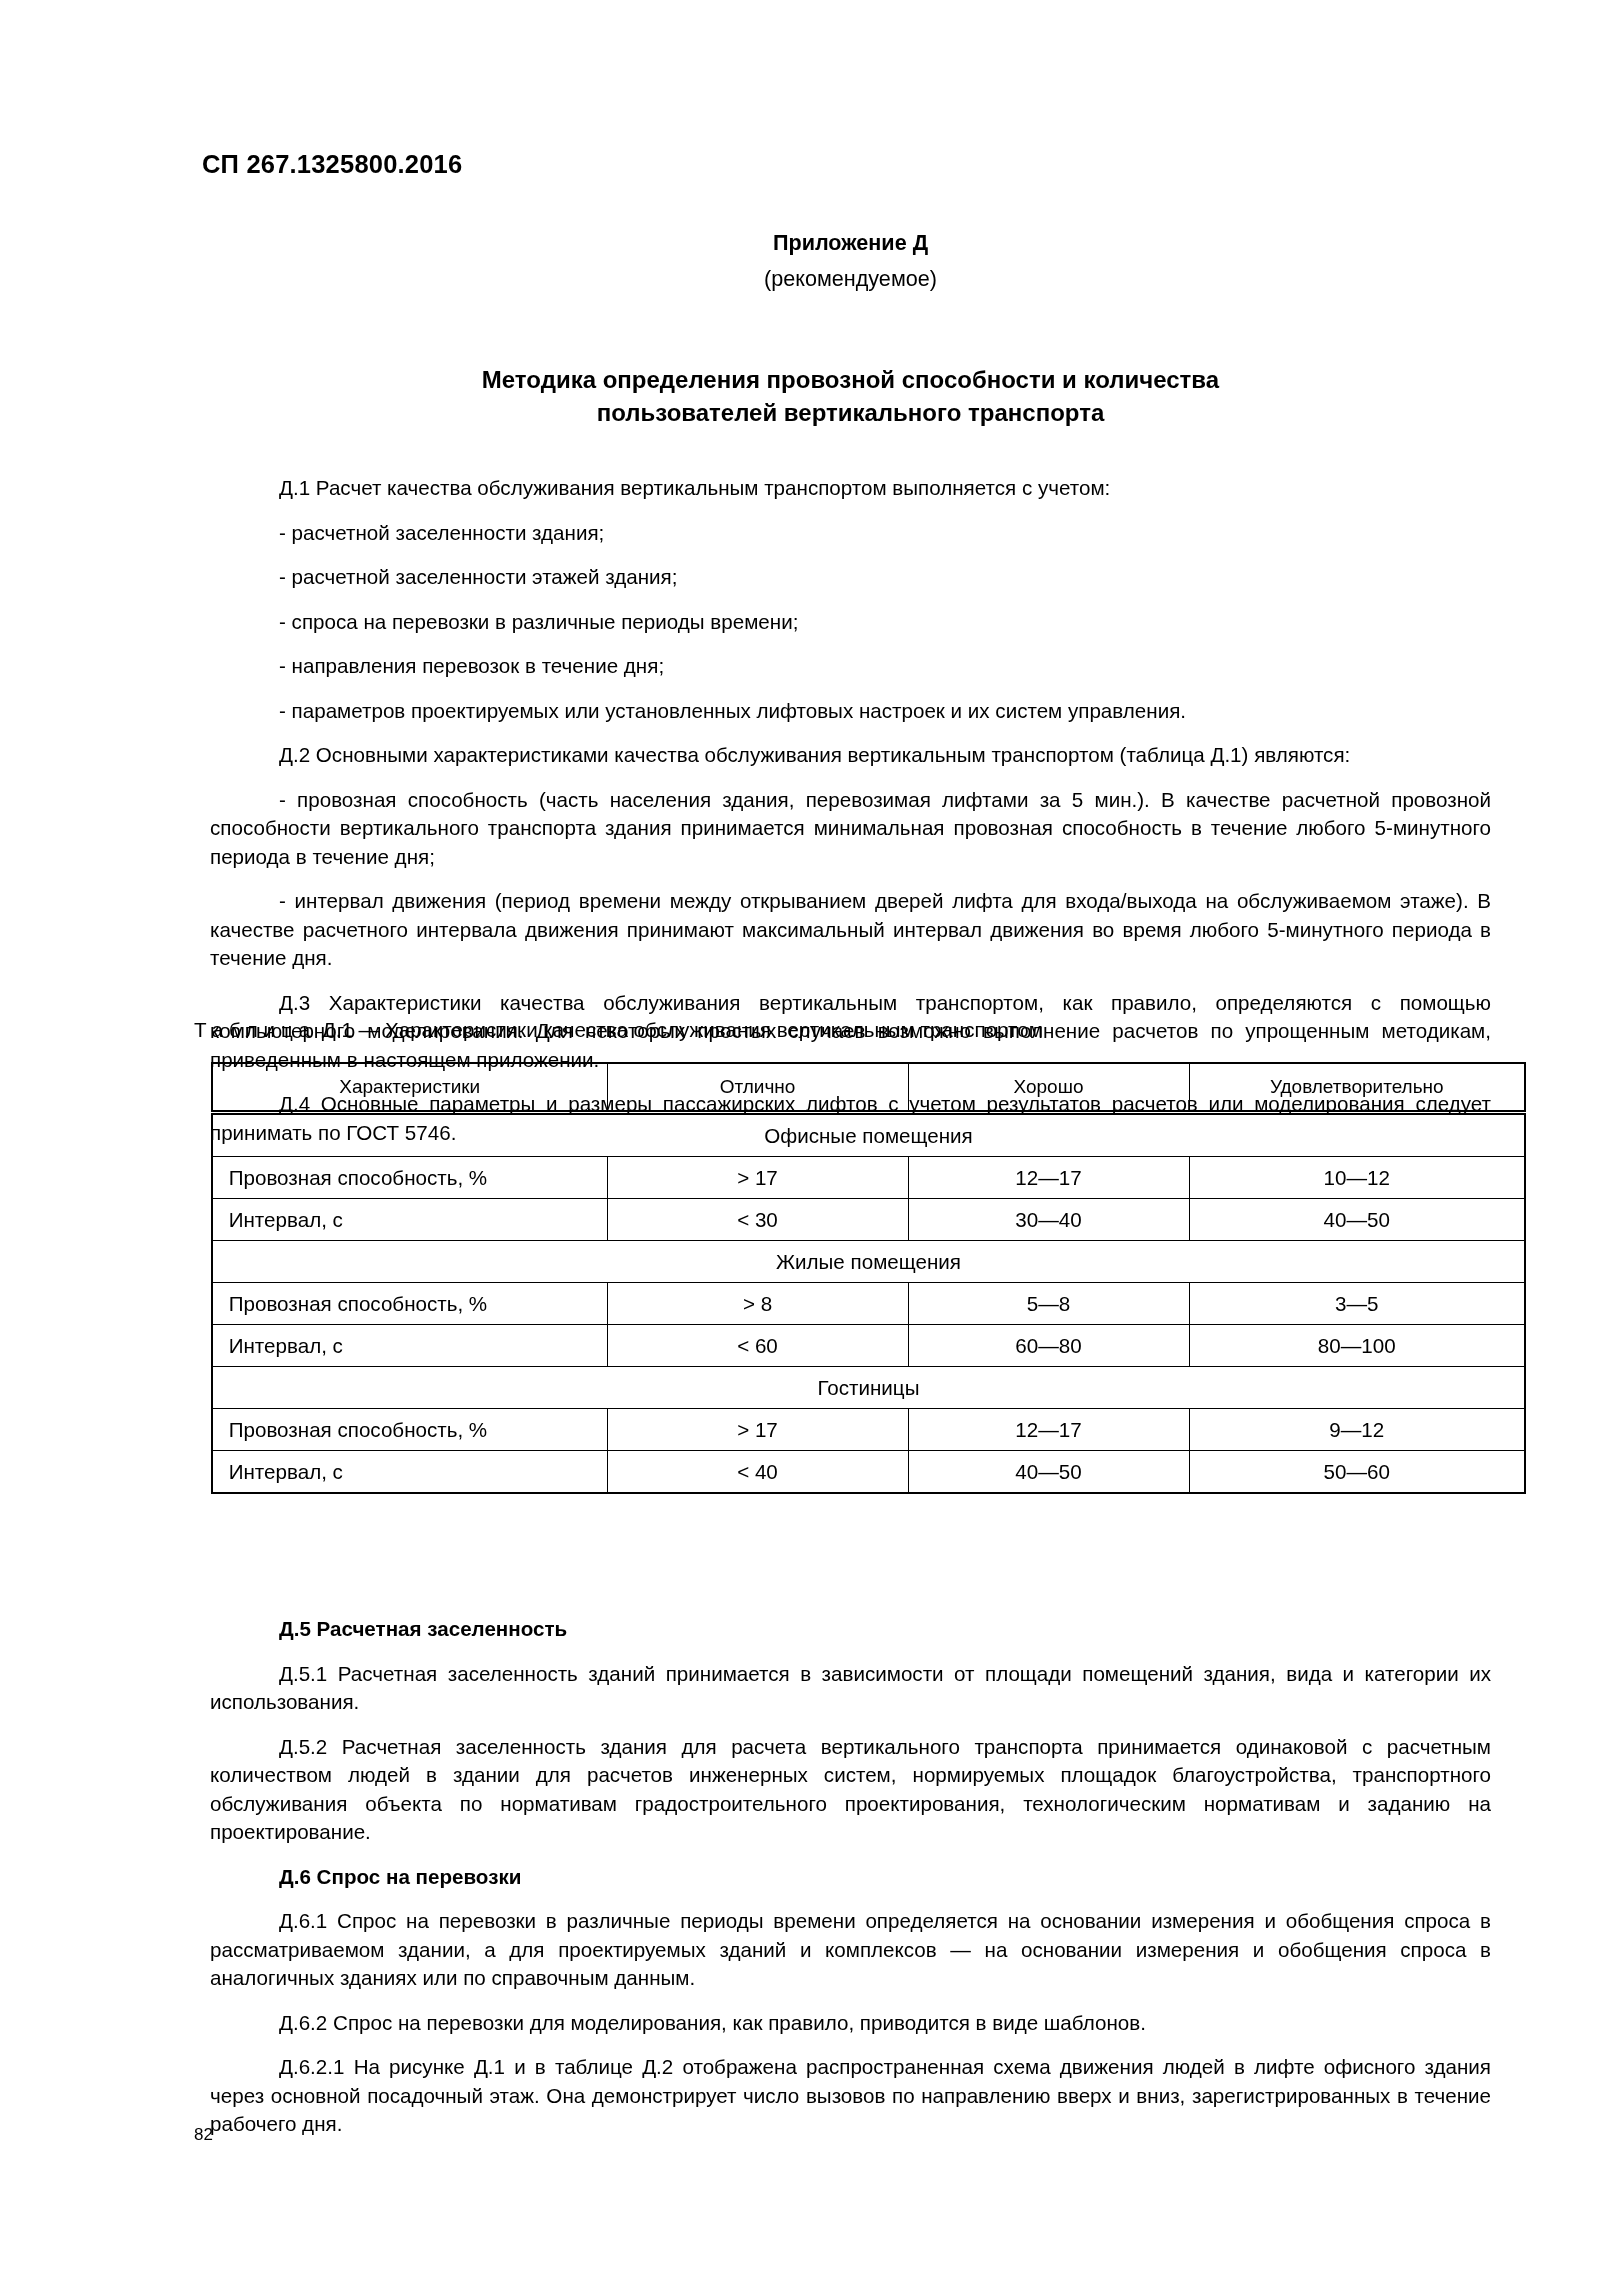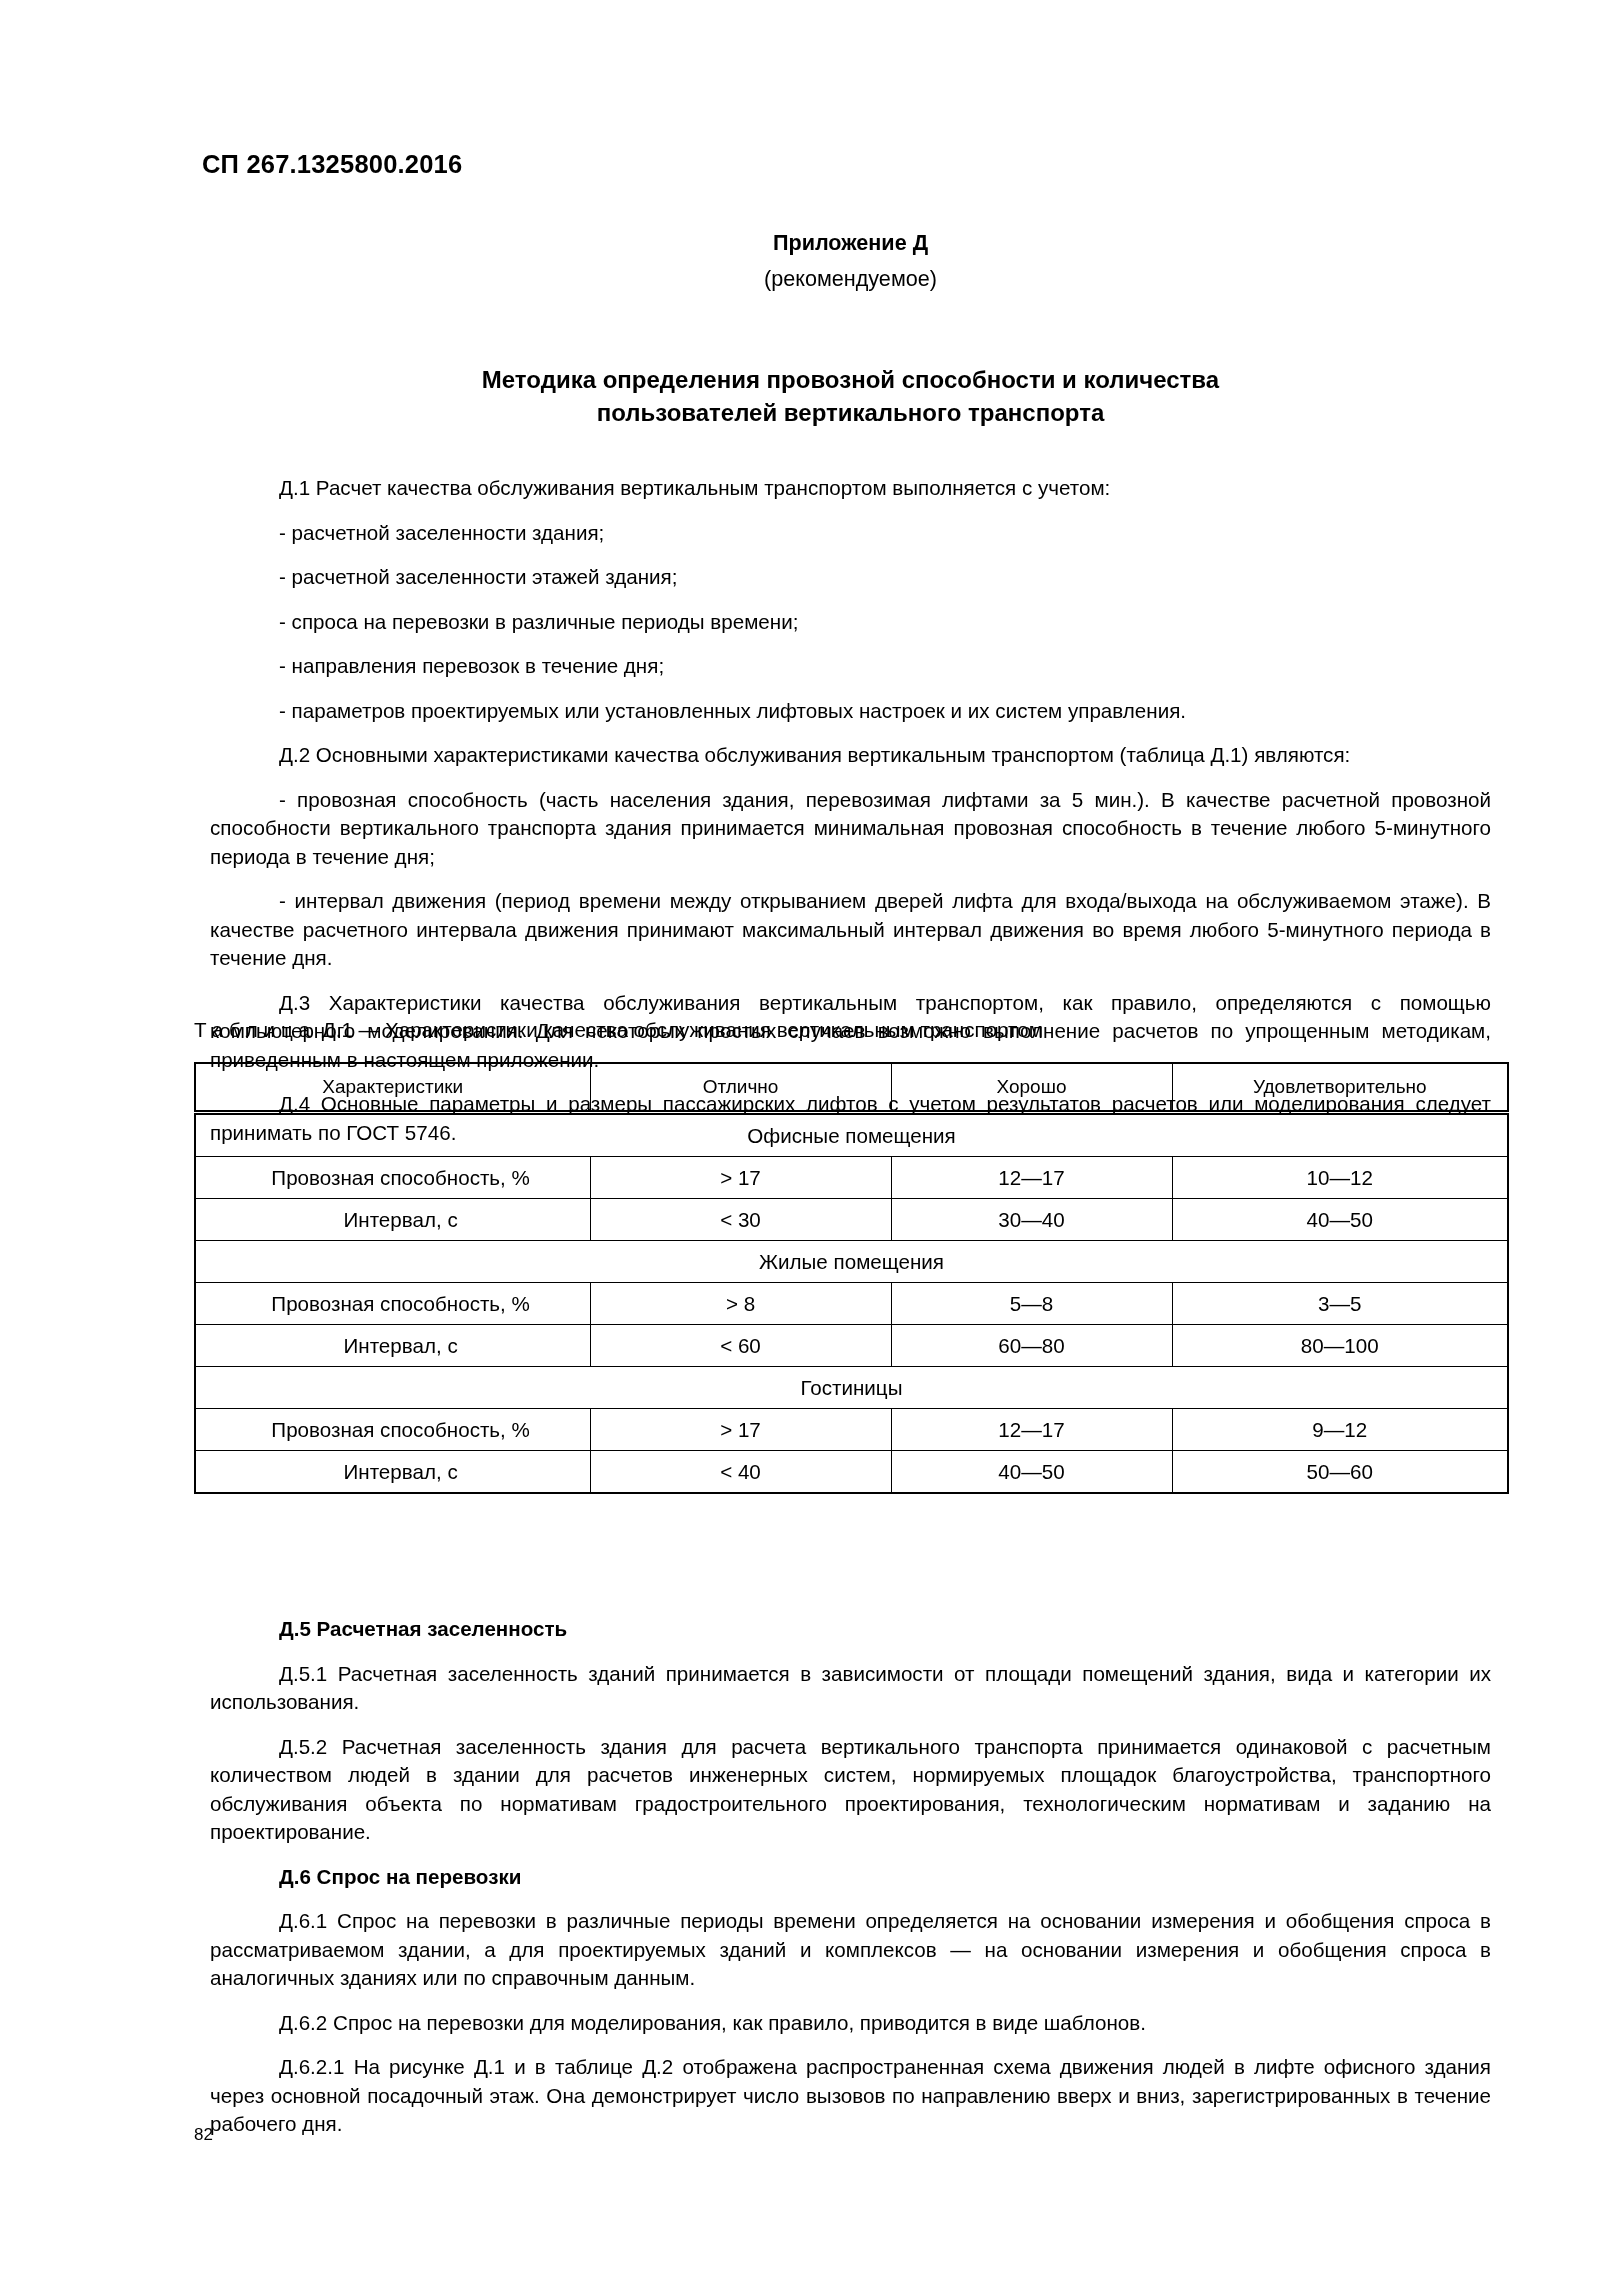--- a/index.html
+++ b/index.html
@@ -33,23 +33,23 @@
     position: absolute; left: 194px; top: 1062px; width: 1314px;
     border-collapse: collapse; table-layout: fixed;
     font-size: 20.6px;
   }
   table.d1 td, table.d1 th {
     border: 1.6px solid #000; padding: 0; height: 41px;
     text-align: center; vertical-align: middle; font-weight: normal;
   }
   table.d1 th { font-size: 19px; height: 46px; }
   table.d1 thead tr { border-bottom: 5.9px double #000; }
-  table.d1 td.first { text-align: center; padding-left: 15.7px; }
+  table.d1 td.first { text-align: left; padding-left: 15.7px; }
   table.d1 td.section { text-align: center; }
-  table.d1 { border: 2.6px solid #000; }
+  table.d1 { border: 2.6px solid #000; margin-left: 17px; }
   .heading-b { font-weight: bold; }
   .page-num { left: 194px; top: 2089px; font-size: 17px; margin-top: 36px; }
 </style>
 </head>
 <body>
 
 <div class="doc-code">СП 267.1325800.2016</div>
 
 <div class="abs col center annex-title">Приложение Д</div>
 <div class="abs col center annex-sub">(рекомендуемое)</div>

